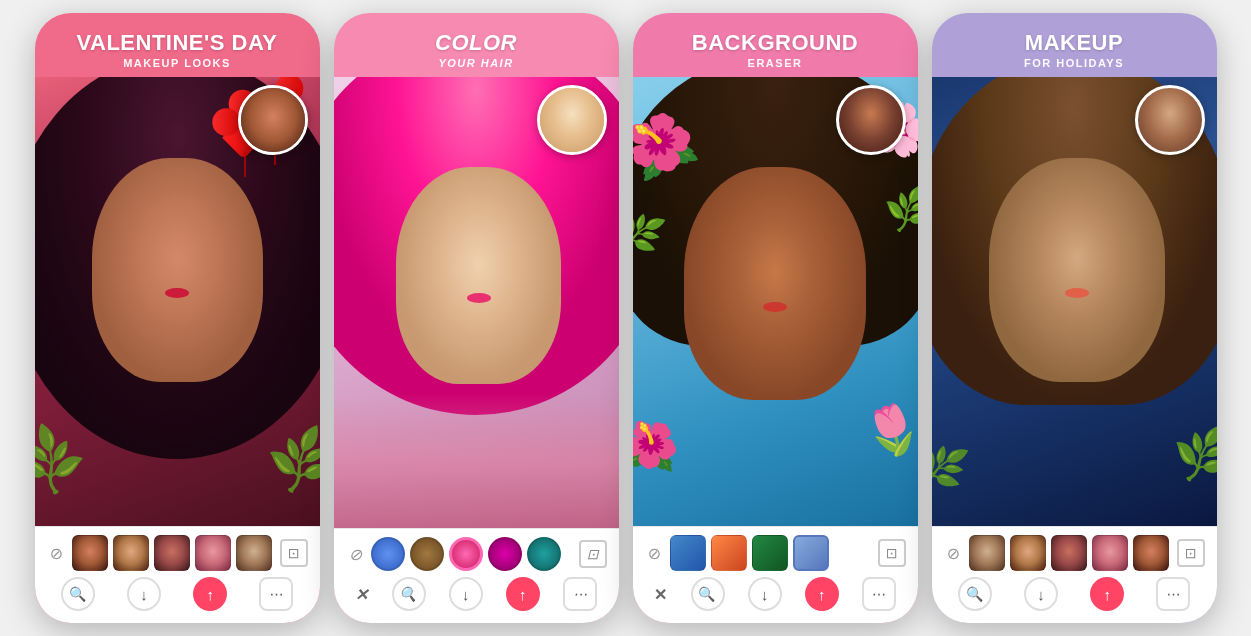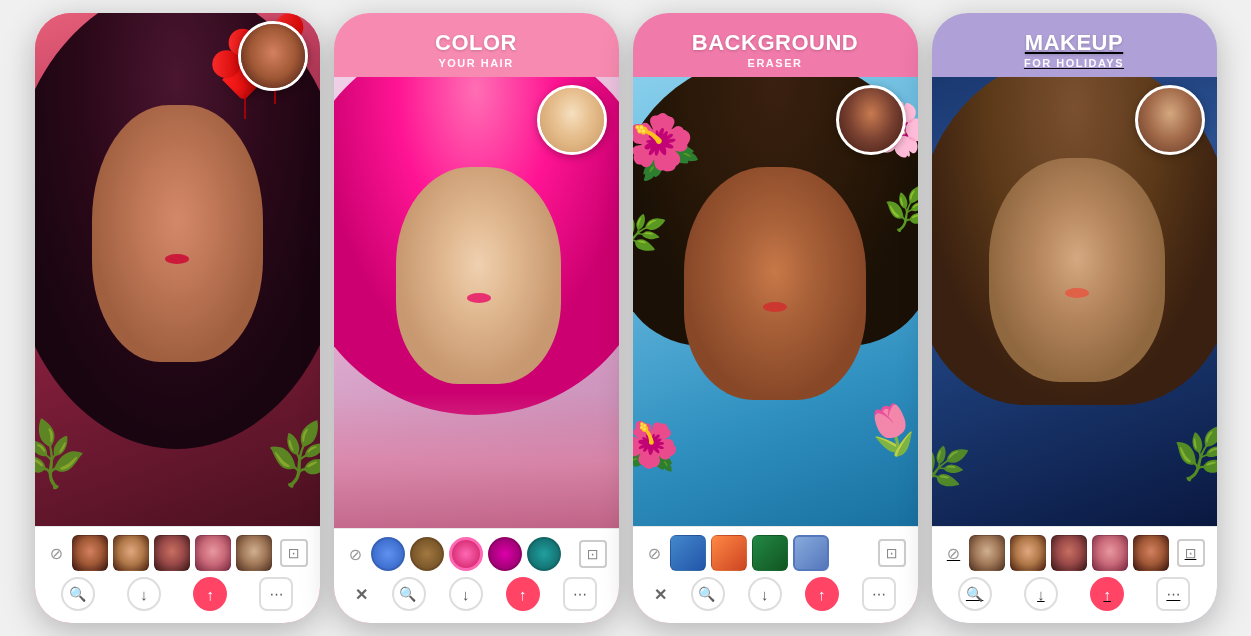--- a/index.html
+++ b/index.html
@@ -27,25 +27,25 @@
       overflow: hidden;
       position: relative;
       box-shadow: 0 8px 32px rgba(0,0,0,0.25);
       display: flex;
       flex-direction: column;
     }
 
     
     .phone-1 { background: #f06a8a; }
     
-    .phone-2 { background: #f78ab0; }
+    .phone-2 { background: #f78ab0; font-style: italic; }
     
     .phone-3 { background: #f07aaa; justify-content: space-between; }
     
-    .phone-4 { background: #b0a0d8; text-decoration: underline; }
+    .phone-4 { background: #b0a0d8; }
 
     .phone-header {
       padding: 18px 16px 8px;
       text-align: center;
       z-index: 10;
       position: relative;
     }
 
     .phone-title {
       font-size: 22px;
@@ -429,20 +429,24 @@
     .fs-4 { background: radial-gradient(ellipse at 50% 45%, #e898a0 0%, #c86878 50%, #782840 100%); }
     .fs-5 { background: radial-gradient(ellipse at 50% 45%, #d0b090 0%, #a07858 50%, #503020 100%); }
 
   </style>
 </head>
 <body>
 
 <div class="phones-container">
 
   <div class="phone phone-1">
+    <div class="phone-header">
+      <div class="phone-title">VALENTINE'S DAY</div>
+      <div class="phone-subtitle">MAKEUP LOOKS</div>
+    </div>
     <div class="phone-image-area">
 
       <div class="portrait-face p1-bg">
         <div class="p1-hair"></div>
         <div class="p1-face">
           <div class="lips lips-1"></div>
         </div>
       </div>
 
       <div class="thumbnail-circle thumb-1">

